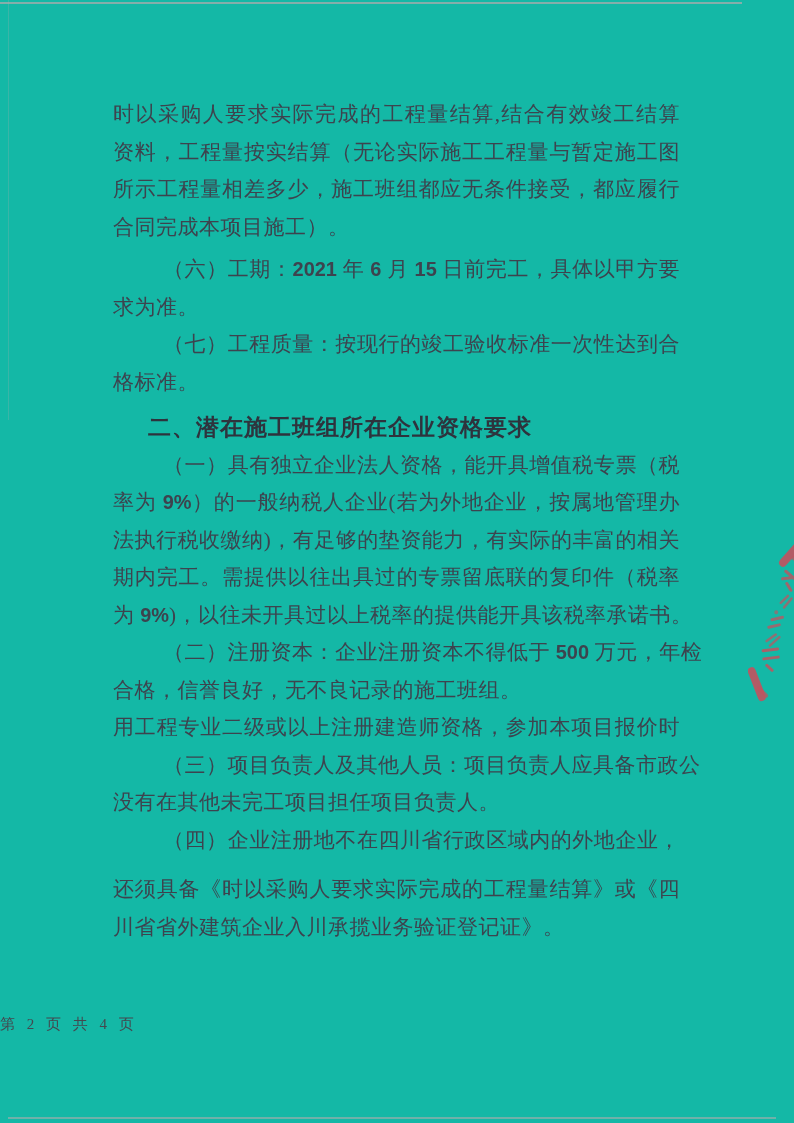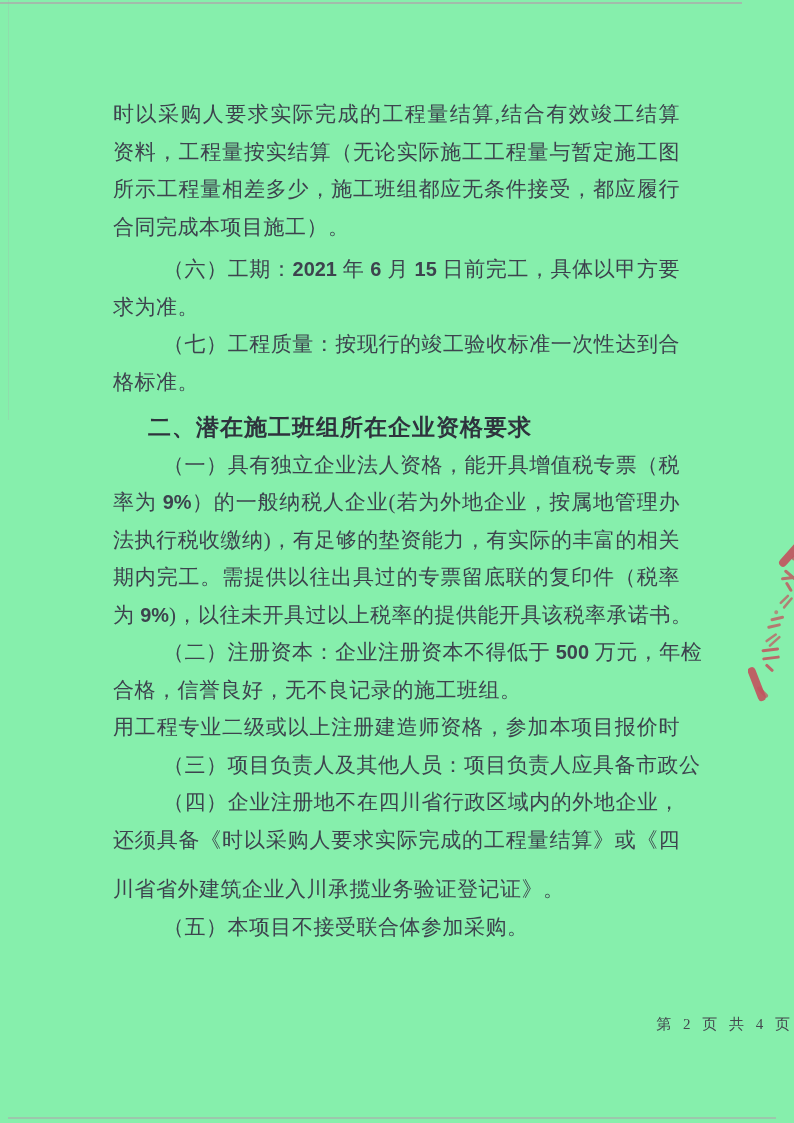--- a/index.html
+++ b/index.html
@@ -1,21 +1,21 @@
 <!DOCTYPE html>
 <html><head>
 <meta charset="utf-8">
 <style>
   * { margin: 0; padding: 0; box-sizing: border-box; }
   html, body { background: #ffffff; }
   #page {
     position: relative;
     width: 794px;
     height: 1123px;
-    background: #86efac;
+    background: #14b8a6;
     overflow: hidden;
     font-family: "Liberation Serif", "DejaVu Serif", serif;
   }
   
   .scan-edge { position: absolute; background: #ababab; }
   #scan-edge-top    { top: 2px; left: 0; width: 742px; height: 2px; opacity: .75; }
   #scan-edge-bottom { top: 1117px; left: 8px; width: 768px; height: 2px; opacity: .6; }
   #scan-edge-left   { top: 0; left: 8px; width: 1px; height: 420px; opacity: .25; }
 
   #doc-lines {
@@ -58,21 +58,21 @@
     font-weight: 600;
     font-size: 0.95em;
     letter-spacing: 0;
   }
 
   #page-footer {
     position: absolute;
     top: 1015px;
     left: 0;
     width: 794px;
-    text-align: right;
+    text-align: left;
     font-size: 15px;
     letter-spacing: 4px;
     color: #44484f;
   }
 
   
   #red-seal {
     position: absolute;
     top: 536px;
     right: -6px;
@@ -102,24 +102,24 @@
       <div class="line heading">二、潜在施工班组所在企业资格要求</div>
       <div class="line fill indent">（一）具有独立企业法人资格，能开具增值税专票（税</div>
       <div class="line fill">率为 <span class="num">9%</span>）的一般纳税人企业(若为外地企业，按属地管理办</div>
       <div class="line fill">法执行税收缴纳)，有足够的垫资能力，有实际的丰富的相关</div>
       <div class="line fill">期内完工。需提供以往出具过的专票留底联的复印件（税率</div>
       <div class="line fill">为 <span class="num">9%</span>)，以往未开具过以上税率的提供能开具该税率承诺书。</div>
       <div class="line fill indent">（二）注册资本：企业注册资本不得低于 <span class="num">500</span> 万元，年检</div>
       <div class="line">合格，信誉良好，无不良记录的施工班组。</div>
       <div class="line fill">用工程专业二级或以上注册建造师资格，参加本项目报价时</div>
       <div class="line fill indent">（三）项目负责人及其他人员：项目负责人应具备市政公</div>
+      <div class="line">没有在其他未完工项目担任项目负责人。</div>
       <div class="line fill indent">（四）企业注册地不在四川省行政区域内的外地企业，</div>
       <div class="line fill">还须具备《时以采购人要求实际完成的工程量结算》或《四</div>
       <div class="line">川省省外建筑企业入川承揽业务验证登记证》。</div>
-      <div class="line indent">（五）本项目不接受联合体参加采购。</div>
     </div>
 
   <div id="page-footer">第 2 页 共 4 页</div>
 
   <svg id="red-seal" viewBox="0 0 52 168" xmlns="http://www.w3.org/2000/svg">
     <g transform="rotate(9 26 84)" stroke-linecap="round">
 
       <path d="M40 4 L26 26" stroke="#c4525e" stroke-width="8" opacity="0.9"></path>
       <path d="M44 10 L36 20" stroke="#c4525e" stroke-width="4" opacity="0.75"></path>
 

